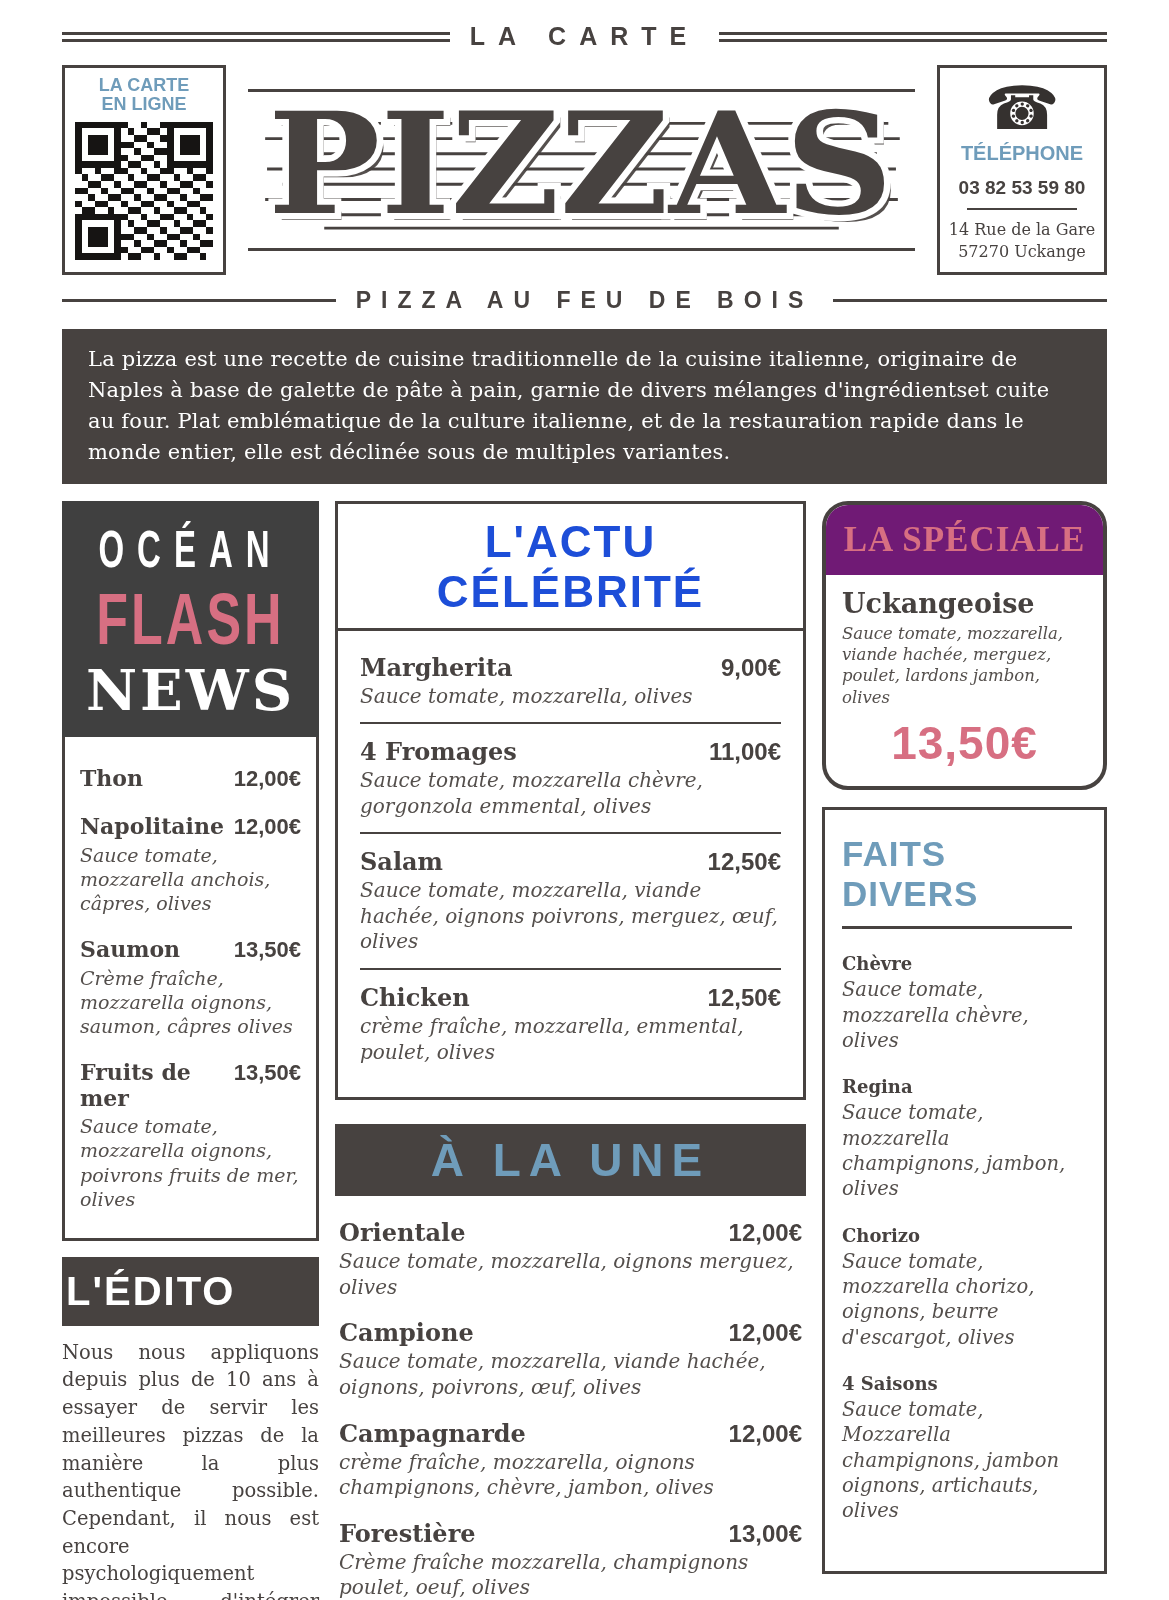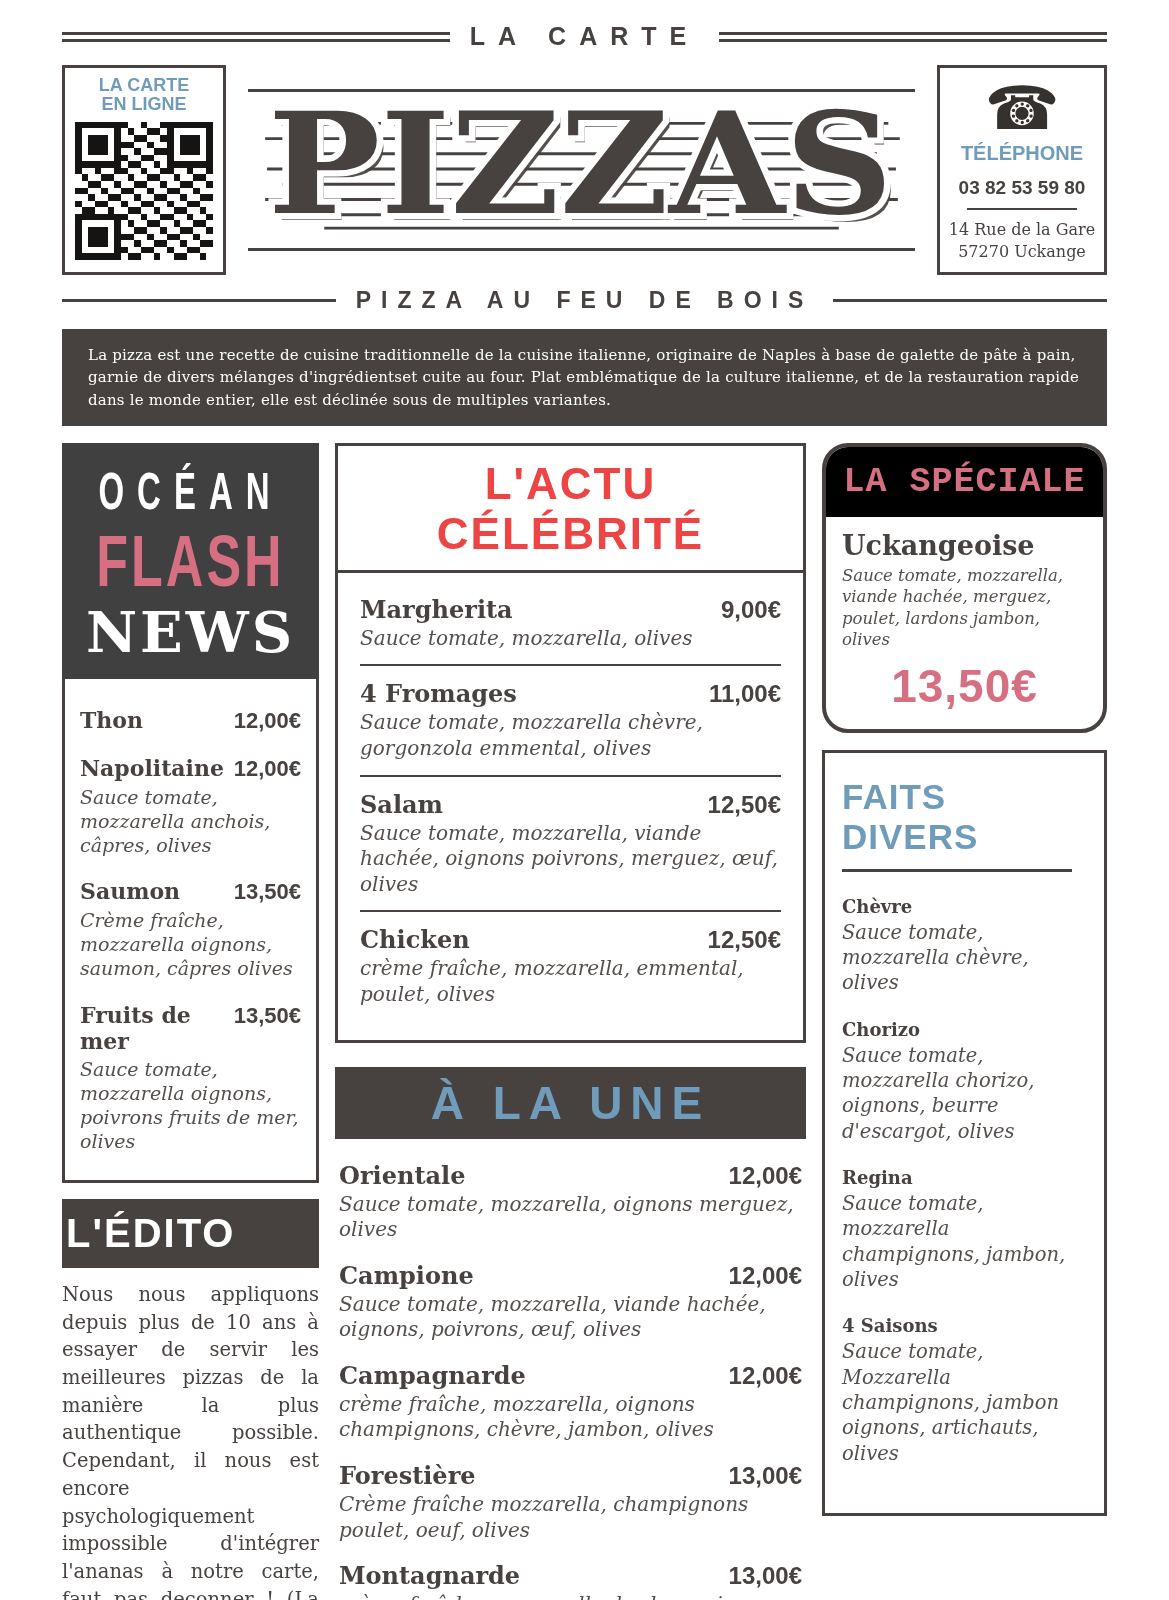--- a/index.html
+++ b/index.html
@@ -36,21 +36,21 @@
   .tel-divider { width:72%; height:2px; background:#474240; margin:9px auto; }
   .tel-address { font-size:16px; line-height:1.35; }
 
   
   .tagline { display:flex; align-items:center; gap:20px; margin-top:12px; }
   .sgl-rule { flex:1; height:3px; background:#474240; }
   .tagline-text { font-family:"Liberation Sans",sans-serif; font-weight:bold; font-size:23px; letter-spacing:10px; }
 
   
   .intro { margin-top:15px; background:#474240; color:#fff; padding:15px 26px;
-           font-size:15px; line-height:1.48; letter-spacing:0.2px; }
+           font-size:21px; line-height:1.48; letter-spacing:0.2px; }
 
   
   .main { margin-top:17px; display:grid; grid-template-columns:257px 1fr 285px; gap:16px; align-items:start; }
 
   
   .ocean-head { background:#404040; text-align:center; padding:20px 4px 16px; }
   .ocean-l1 { display:block; color:#fff; font-family:"Liberation Sans",sans-serif; font-weight:bold;
               font-size:33px; letter-spacing:13px; transform:scaleY(1.55); height:58px; line-height:58px; }
   .ocean-l2 { display:block; color:#d76f82; font-family:"Liberation Sans",sans-serif; font-weight:bold;
               font-size:52px; letter-spacing:3px; transform:scaleY(1.4); height:80px; line-height:80px; }
@@ -65,38 +65,38 @@
   .m-desc { font-style:italic; font-size:19px; line-height:1.27; margin-top:3px; color:#544f4c; }
 
   .edito-head { margin-top:16px; background:#474240; color:#fff; text-align:left;
                 font-family:"Liberation Sans",sans-serif; font-weight:bold; font-size:40px;
                 padding:12px 4px; letter-spacing:2px; }
   .edito-body { margin-top:13px; font-size:19.5px; line-height:1.42; text-align:justify; }
   .edito-body p { margin:0 0 6px; }
 
   
   .actu-box { border:3px solid #474240; }
-  .actu-title { text-align:center; color:#ef4444; font-family:"Liberation Sans",sans-serif; font-weight:bold;
+  .actu-title { text-align:center; color:#1d4ed8; font-family:"Liberation Sans",sans-serif; font-weight:bold;
                 font-size:44px; letter-spacing:2px; padding:13px 17px 11px; border-bottom:3px solid #474240; }
   .actu-items { padding:22px 22px 6px; }
   .mid-item { padding-bottom:13px; margin-bottom:13px; }
   .mid-item.rule { border-bottom:2px solid #474240; }
   .mid-name { font-weight:bold; font-size:24px; }
   .mid-price { font-family:"Liberation Sans",sans-serif; font-weight:bold; font-size:24px; white-space:nowrap; }
   .mid-desc { font-style:italic; font-size:20px; line-height:1.28; margin-top:2px; color:#544f4c; }
 
   .une-bar { margin-top:24px; background:#474240; text-align:center; color:#6f9cba;
              font-family:"Liberation Sans",sans-serif; font-weight:bold; font-size:46px;
              letter-spacing:8px; padding:9px 4px; }
   .une-items { padding:22px 4px 0; }
   .une-items .mid-item { margin-bottom:18px; padding-bottom:0; }
 
   
   .spec-card { border:4px solid #474240; border-radius:26px; overflow:hidden; background:#fff; }
-  .spec-head { background:#000000; color:#d76f82; text-align:center; font-family:Liberation Mono, monospace;
+  .spec-head { background:#701a75; color:#d76f82; text-align:center; font-family:Liberation Serif, serif;
                font-weight:bold; font-size:35px; padding:15px 4px; letter-spacing:1px; }
   .spec-body { padding:13px 16px 16px; }
   .spec-name { font-weight:bold; font-size:27px; }
   .spec-desc { font-style:italic; font-size:16.5px; line-height:1.3; margin-top:4px; color:#544f4c; }
   .spec-price { color:#d76f82; font-family:"Liberation Sans",sans-serif; font-weight:bold;
                 font-size:46px; text-align:center; margin-top:8px; letter-spacing:1px; }
 
   .faits-box { margin-top:17px; border:3px solid #474240; padding:24px 17px 24px; }
   .faits-title { color:#6f9cba; font-family:"Liberation Sans",sans-serif; font-weight:bold;
                  font-size:35px; letter-spacing:1px; }
@@ -742,26 +742,26 @@
 
       <div class="faits-box">
         <div class="faits-title">FAITS DIVERS</div>
         <div class="faits-rule"></div>
 
         <div class="faits-item">
           <div class="faits-name">Chèvre</div>
           <div class="faits-desc">Sauce tomate, mozzarella chèvre, olives</div>
         </div>
         <div class="faits-item">
+          <div class="faits-name">Regina</div>
+          <div class="faits-desc">Sauce tomate, mozzarella champignons, jambon, olives</div>
+        </div>
+        <div class="faits-item">
           <div class="faits-name">Chorizo</div>
           <div class="faits-desc">Sauce tomate, mozzarella chorizo, oignons, beurre d'escargot, olives</div>
-        </div>
-        <div class="faits-item">
-          <div class="faits-name">Regina</div>
-          <div class="faits-desc">Sauce tomate, mozzarella champignons, jambon, olives</div>
         </div>
         <div class="faits-item">
           <div class="faits-name">4 Saisons</div>
           <div class="faits-desc">Sauce tomate, Mozzarella champignons, jambon oignons, artichauts, olives</div>
         </div>
 
       </div>
     </div>
   </div>
 

